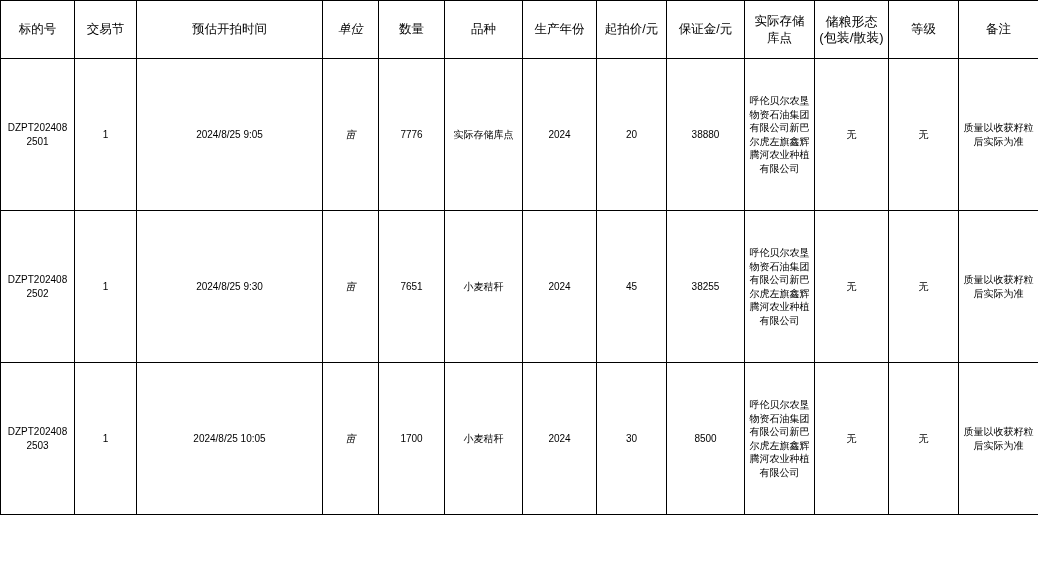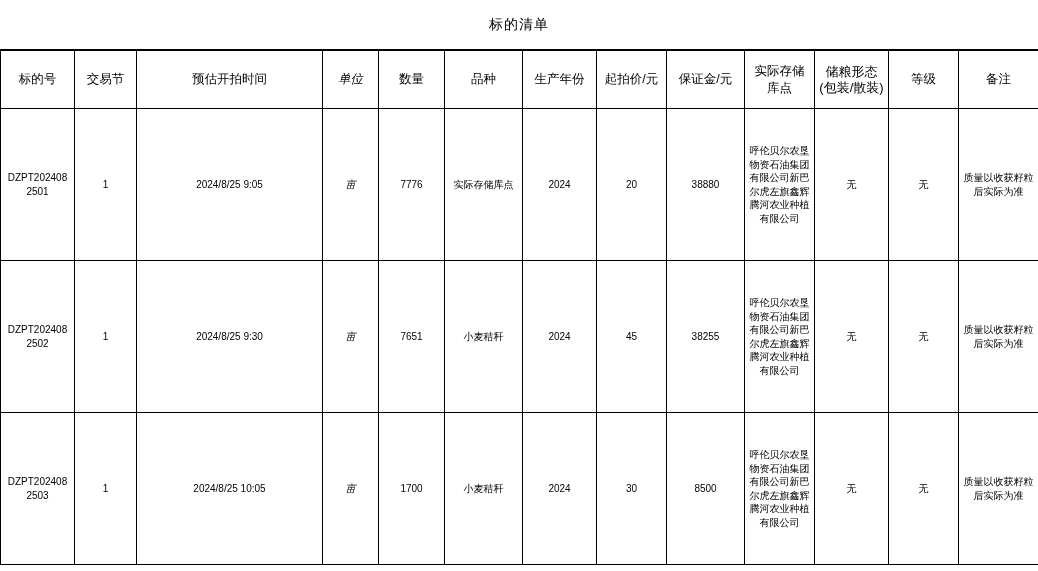--- a/index.html
+++ b/index.html
@@ -90,23 +90,20 @@
     font-size: 13px;
     line-height: 1.2;
     display: block;
   }
 </style>
 </head>
 <body>
 
 <div class="page">
 
-  <div class="title-bar">
-    <div class="title-text">标的清单</div>
-  </div>
 
   <table class="listing">
     <thead>
       <tr>
         <th class="c-code">标的号</th>
         <th class="c-session">交易节</th>
         <th class="c-time">预估开拍时间</th>
         <th class="c-unit">单位</th>
         <th class="c-qty">数量</th>
         <th class="c-variety">品种</th>

